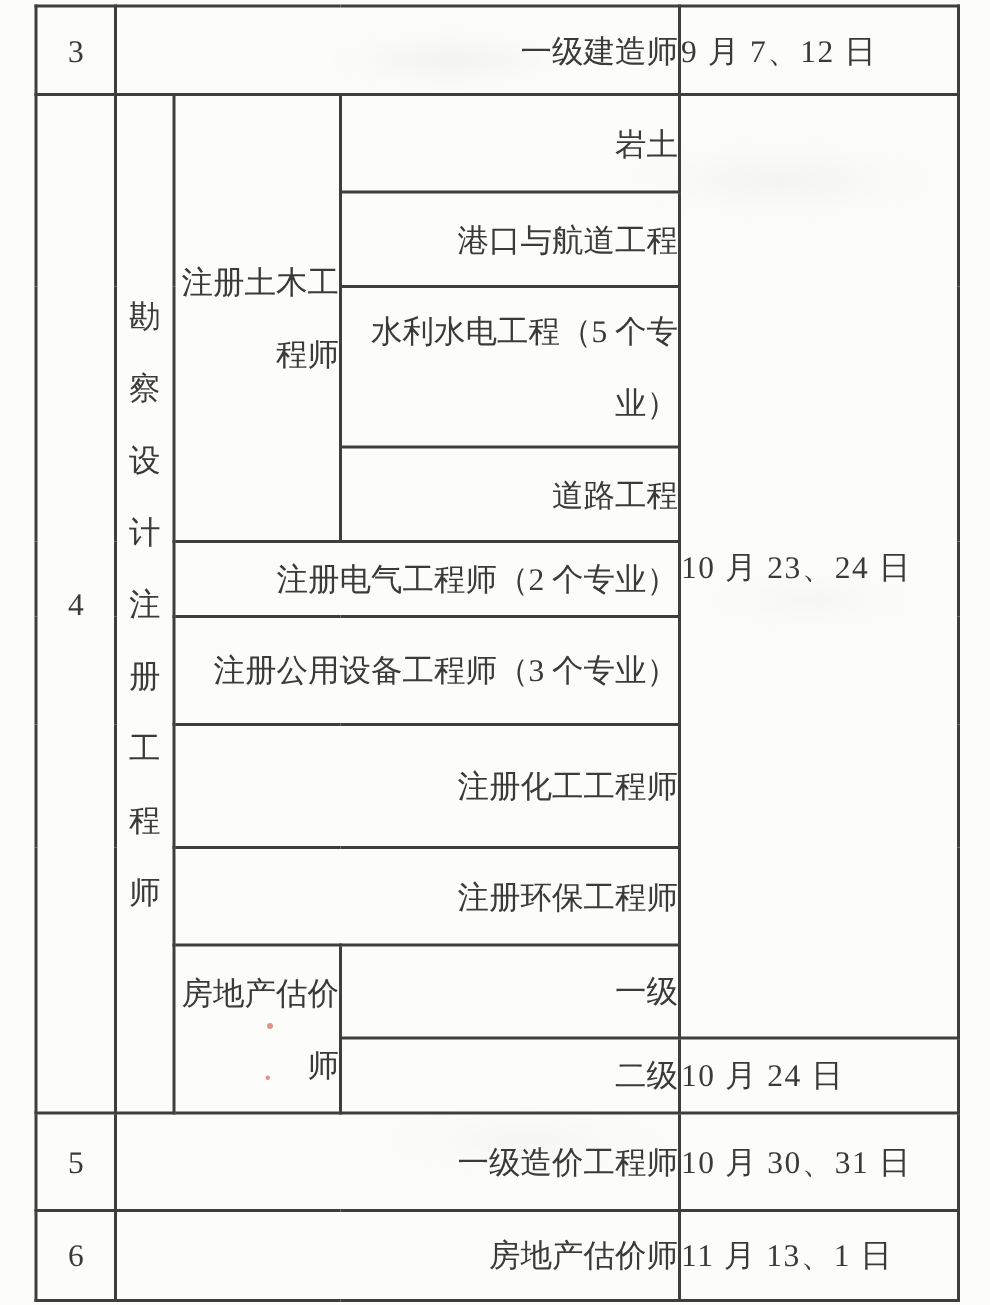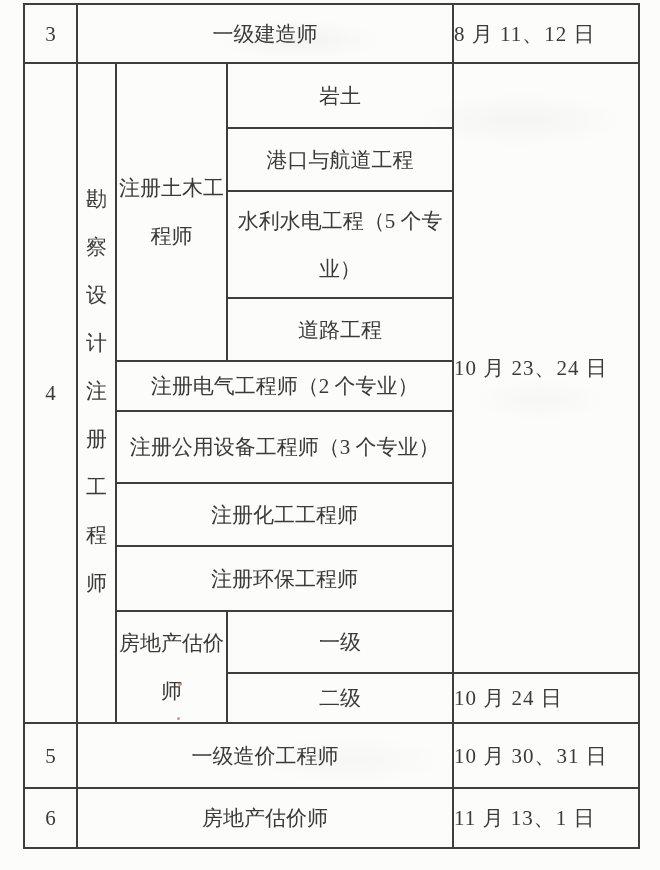--- a/index.html
+++ b/index.html
@@ -30,28 +30,27 @@
   table.exam td {
     border: 2px solid #3e3e3e;
     color: #3a3a3a;
     font-size: 21px;
     line-height: 48px;
     vertical-align: middle;
     padding: 0;
     overflow: hidden;
   }
   td.num   { text-align: center; }
-  td.name  { text-align: center; padding-left: 12px; padding-right: 6px; margin-top: 24px; }
+  td.name  { text-align: right; padding-left: 12px; padding-right: 6px; margin-top: 24px; }
   td.date  { text-align: left; padding-left: 9px;  letter-spacing: 1px; }
   td.vert  {
     text-align: center;
     word-break: break-all;
     line-height: 40px;
     padding: 0 1px;
-    font-family: Liberation Mono, monospace;
   }
   .speck {
     position: absolute;
     width: 4px; height: 4px;
     border-radius: 50%;
     background: rgba(200, 60, 50, 0.55);
   }
   .speck.s1 { left: 178px; top: 682px; }
   .speck.s2 { left: 177px; top: 717px; width: 3px; height: 3px; }
 </style>
@@ -66,21 +65,21 @@
       <col style="width:39px">
       <col style="width:111px">
       <col style="width:226px">
       <col style="width:186px">
     </colgroup>
 
     <tbody>
         <tr style="height:59px">
       <td class="num">3</td>
       <td class="name" colspan="3">一级建造师</td>
-      <td class="date">8 月 11、12 日</td>
+      <td class="date">9 月 7、12 日</td>
     </tr>
 
     <tr style="height:65px">
       <td class="num" rowspan="10">4</td>
       <td class="vert" rowspan="10">勘察设计注册工程师</td>
       <td class="name" rowspan="4">注册土木工程师</td>
       <td class="name">岩土</td>
       <td class="date" rowspan="9">10 月 23、24 日</td>
     </tr>
     <tr style="height:63px">
@@ -91,21 +90,21 @@
     </tr>
     <tr style="height:63px">
       <td class="name">道路工程</td>
     </tr>
     <tr style="height:50px">
       <td class="name" colspan="2">注册电气工程师（2 个专业）</td>
     </tr>
     <tr style="height:72px">
       <td class="name" colspan="2">注册公用设备工程师（3 个专业）</td>
     </tr>
-    <tr style="height:63px">
+    <tr style="height:82px">
       <td class="name" colspan="2">注册化工工程师</td>
     </tr>
     <tr style="height:65px">
       <td class="name" colspan="2">注册环保工程师</td>
     </tr>
     <tr style="height:62px">
       <td class="name" rowspan="2">房地产估价师</td>
       <td class="name">一级</td>
     </tr>
     <tr style="height:46px">

